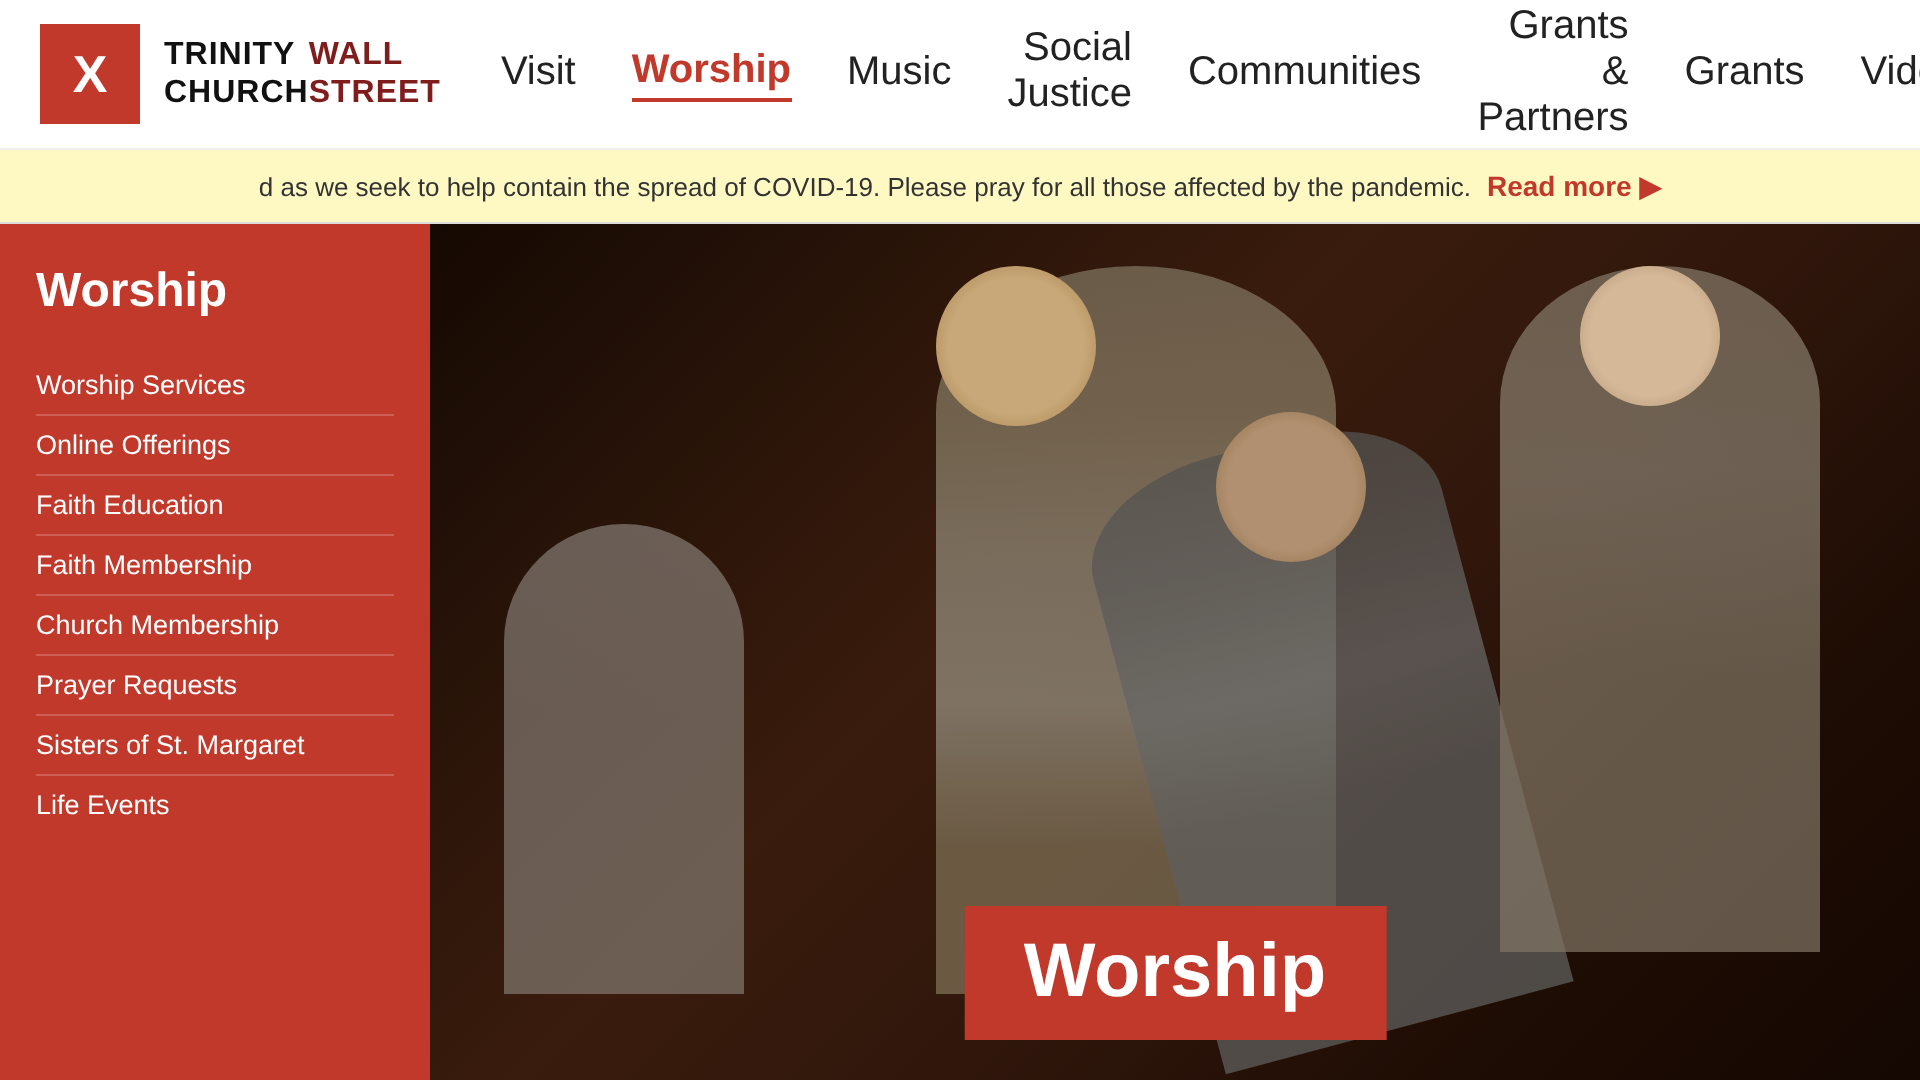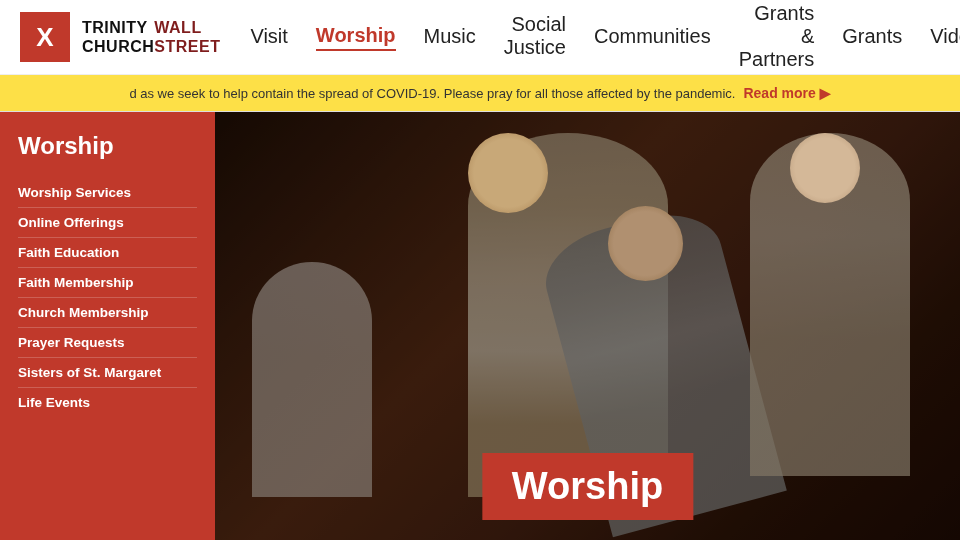--- a/index.html
+++ b/index.html
@@ -75,21 +75,21 @@
     }
 
     .nav-item.active {
       color: #c0392b;
       border-bottom: 2px solid #c0392b;
       font-weight: 700;
     }
 
     
     #alert-banner {
-      background: #fde047;
+      background: #fef9c3;
       padding: 10px 20px;
       font-size: 13px;
       color: #333;
       display: flex;
       align-items: center;
       justify-content: center;
       gap: 8px;
       border-bottom: 1px solid #ddd;
       position: relative;
       z-index: 10;
@@ -134,21 +134,21 @@
       color: #fff;
       font-size: 24px;
       font-weight: 900;
       margin-bottom: 18px;
     }
 
     .sidebar-link {
       display: block;
       color: #fff;
       font-size: 13.5px;
-      font-weight: 700;
+      font-weight: 400;
       text-decoration: none;
       padding: 7px 0;
       border-top: 1px solid rgba(255,255,255,0.2);
       cursor: pointer;
     }
 
     .sidebar-link:first-of-type {
       border-top: none;
     }
 

